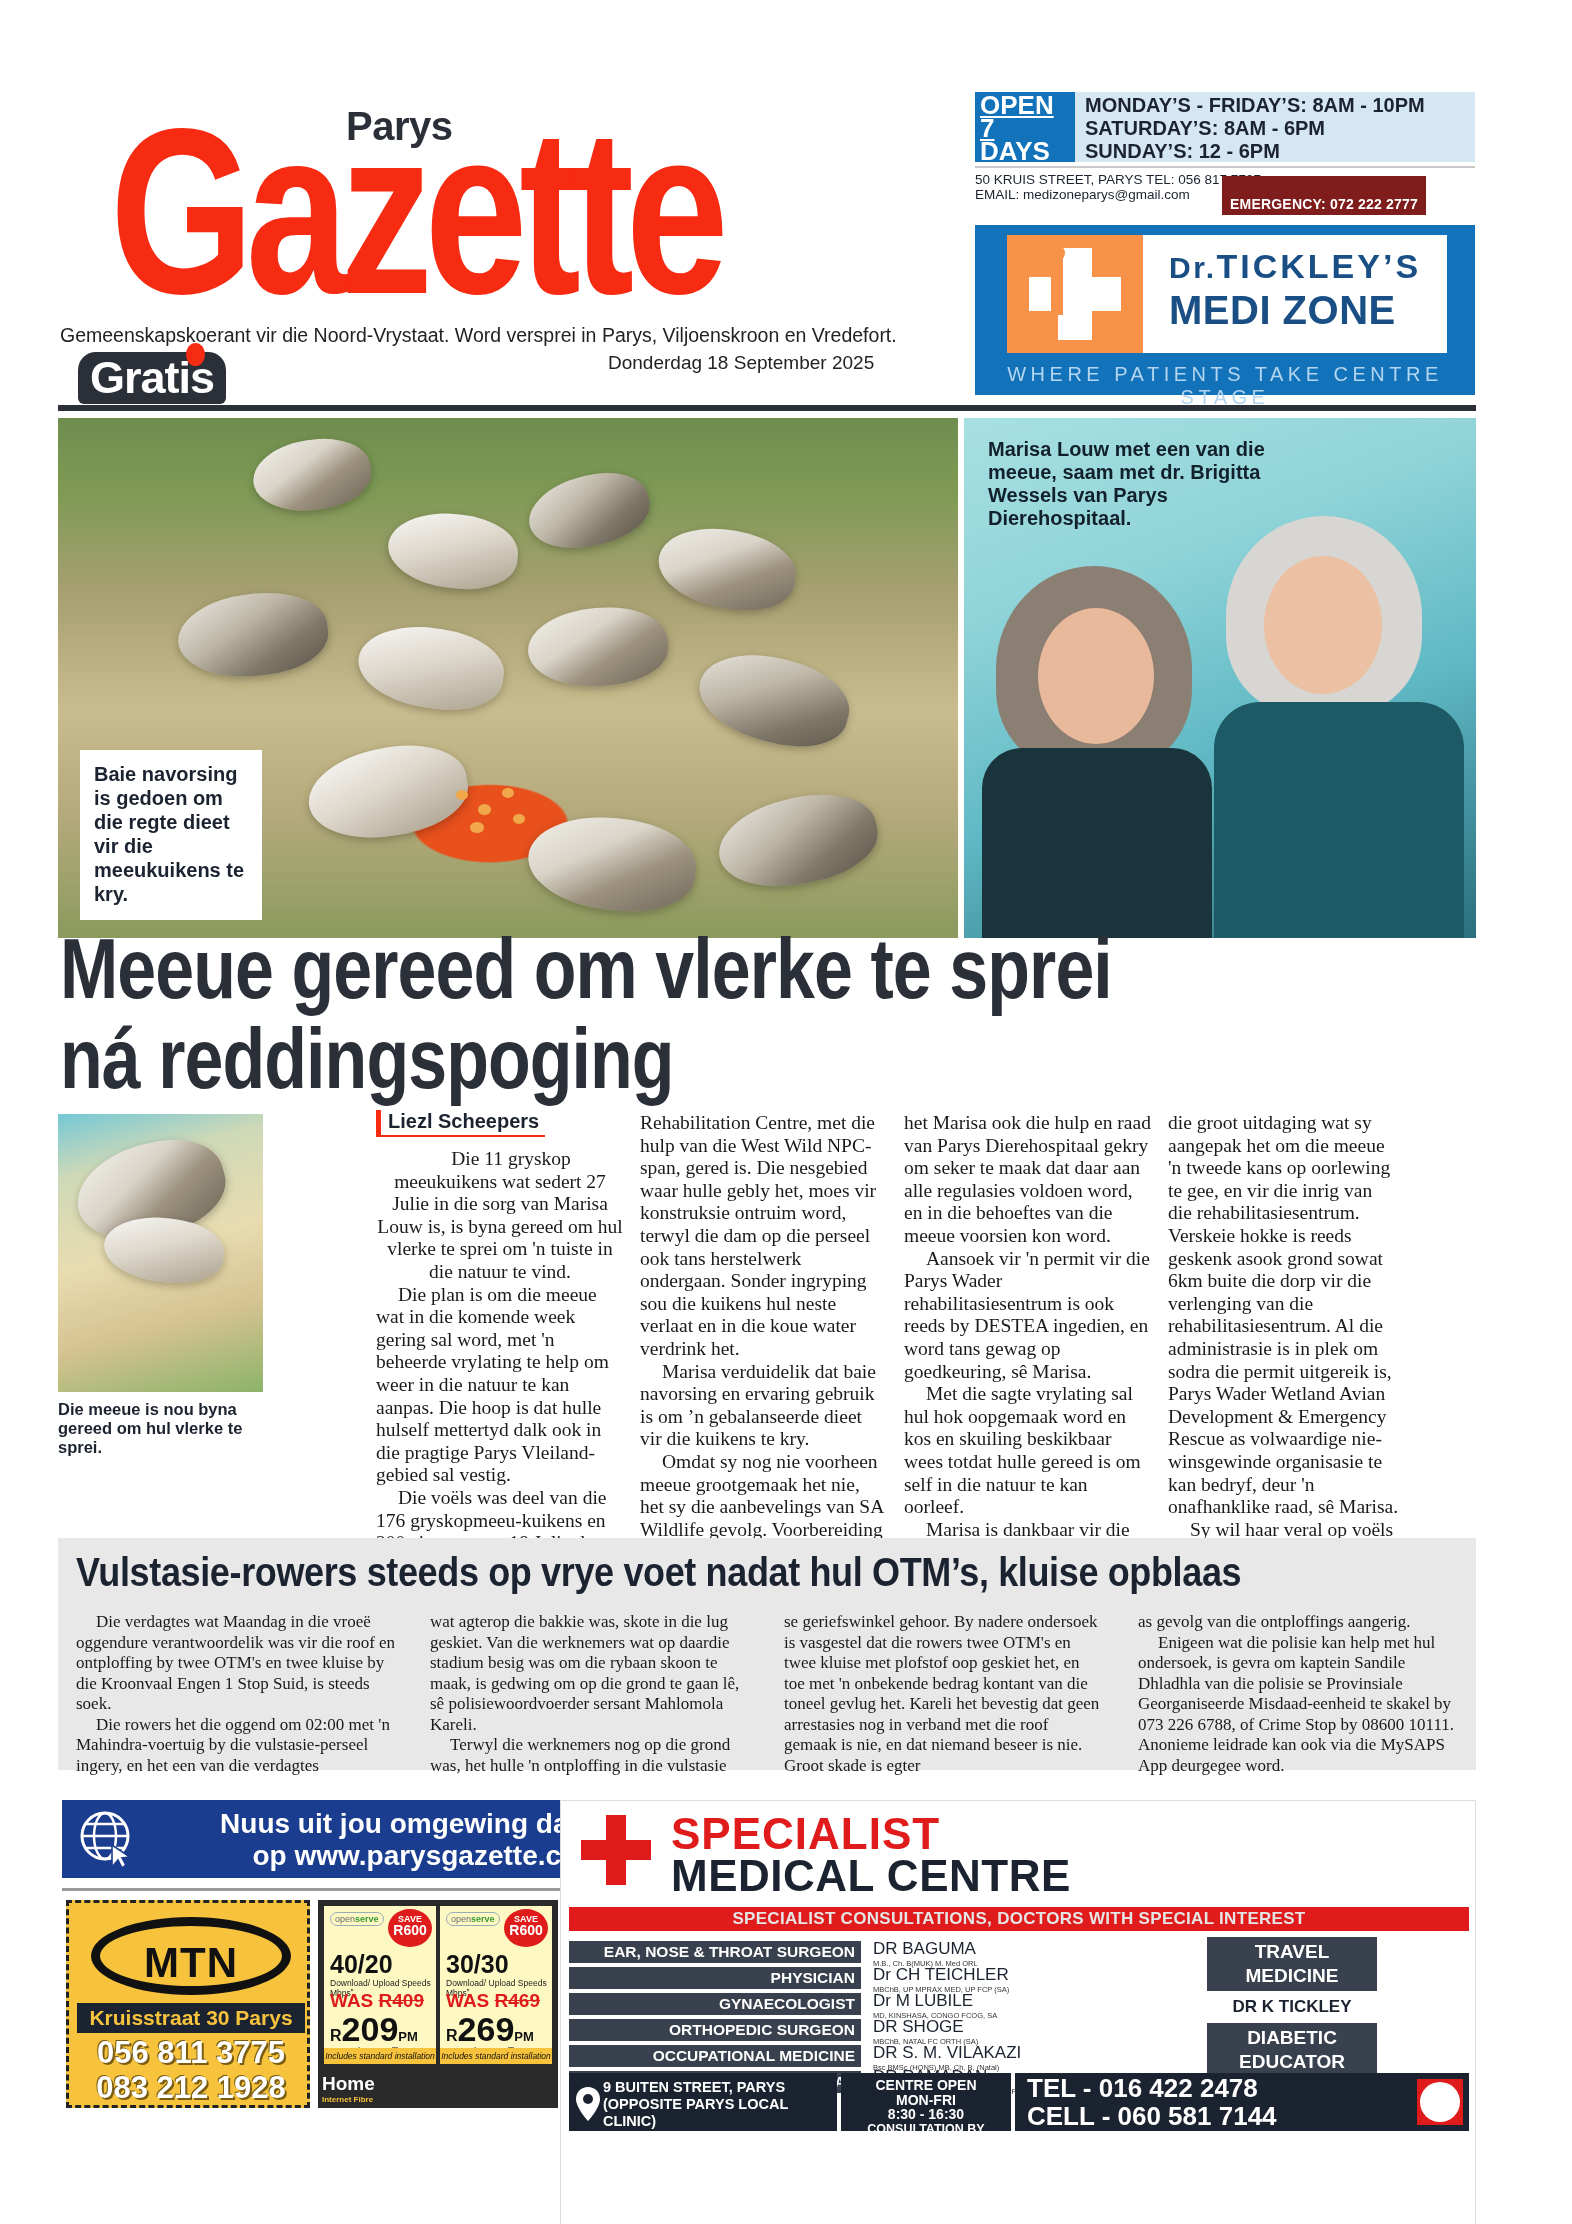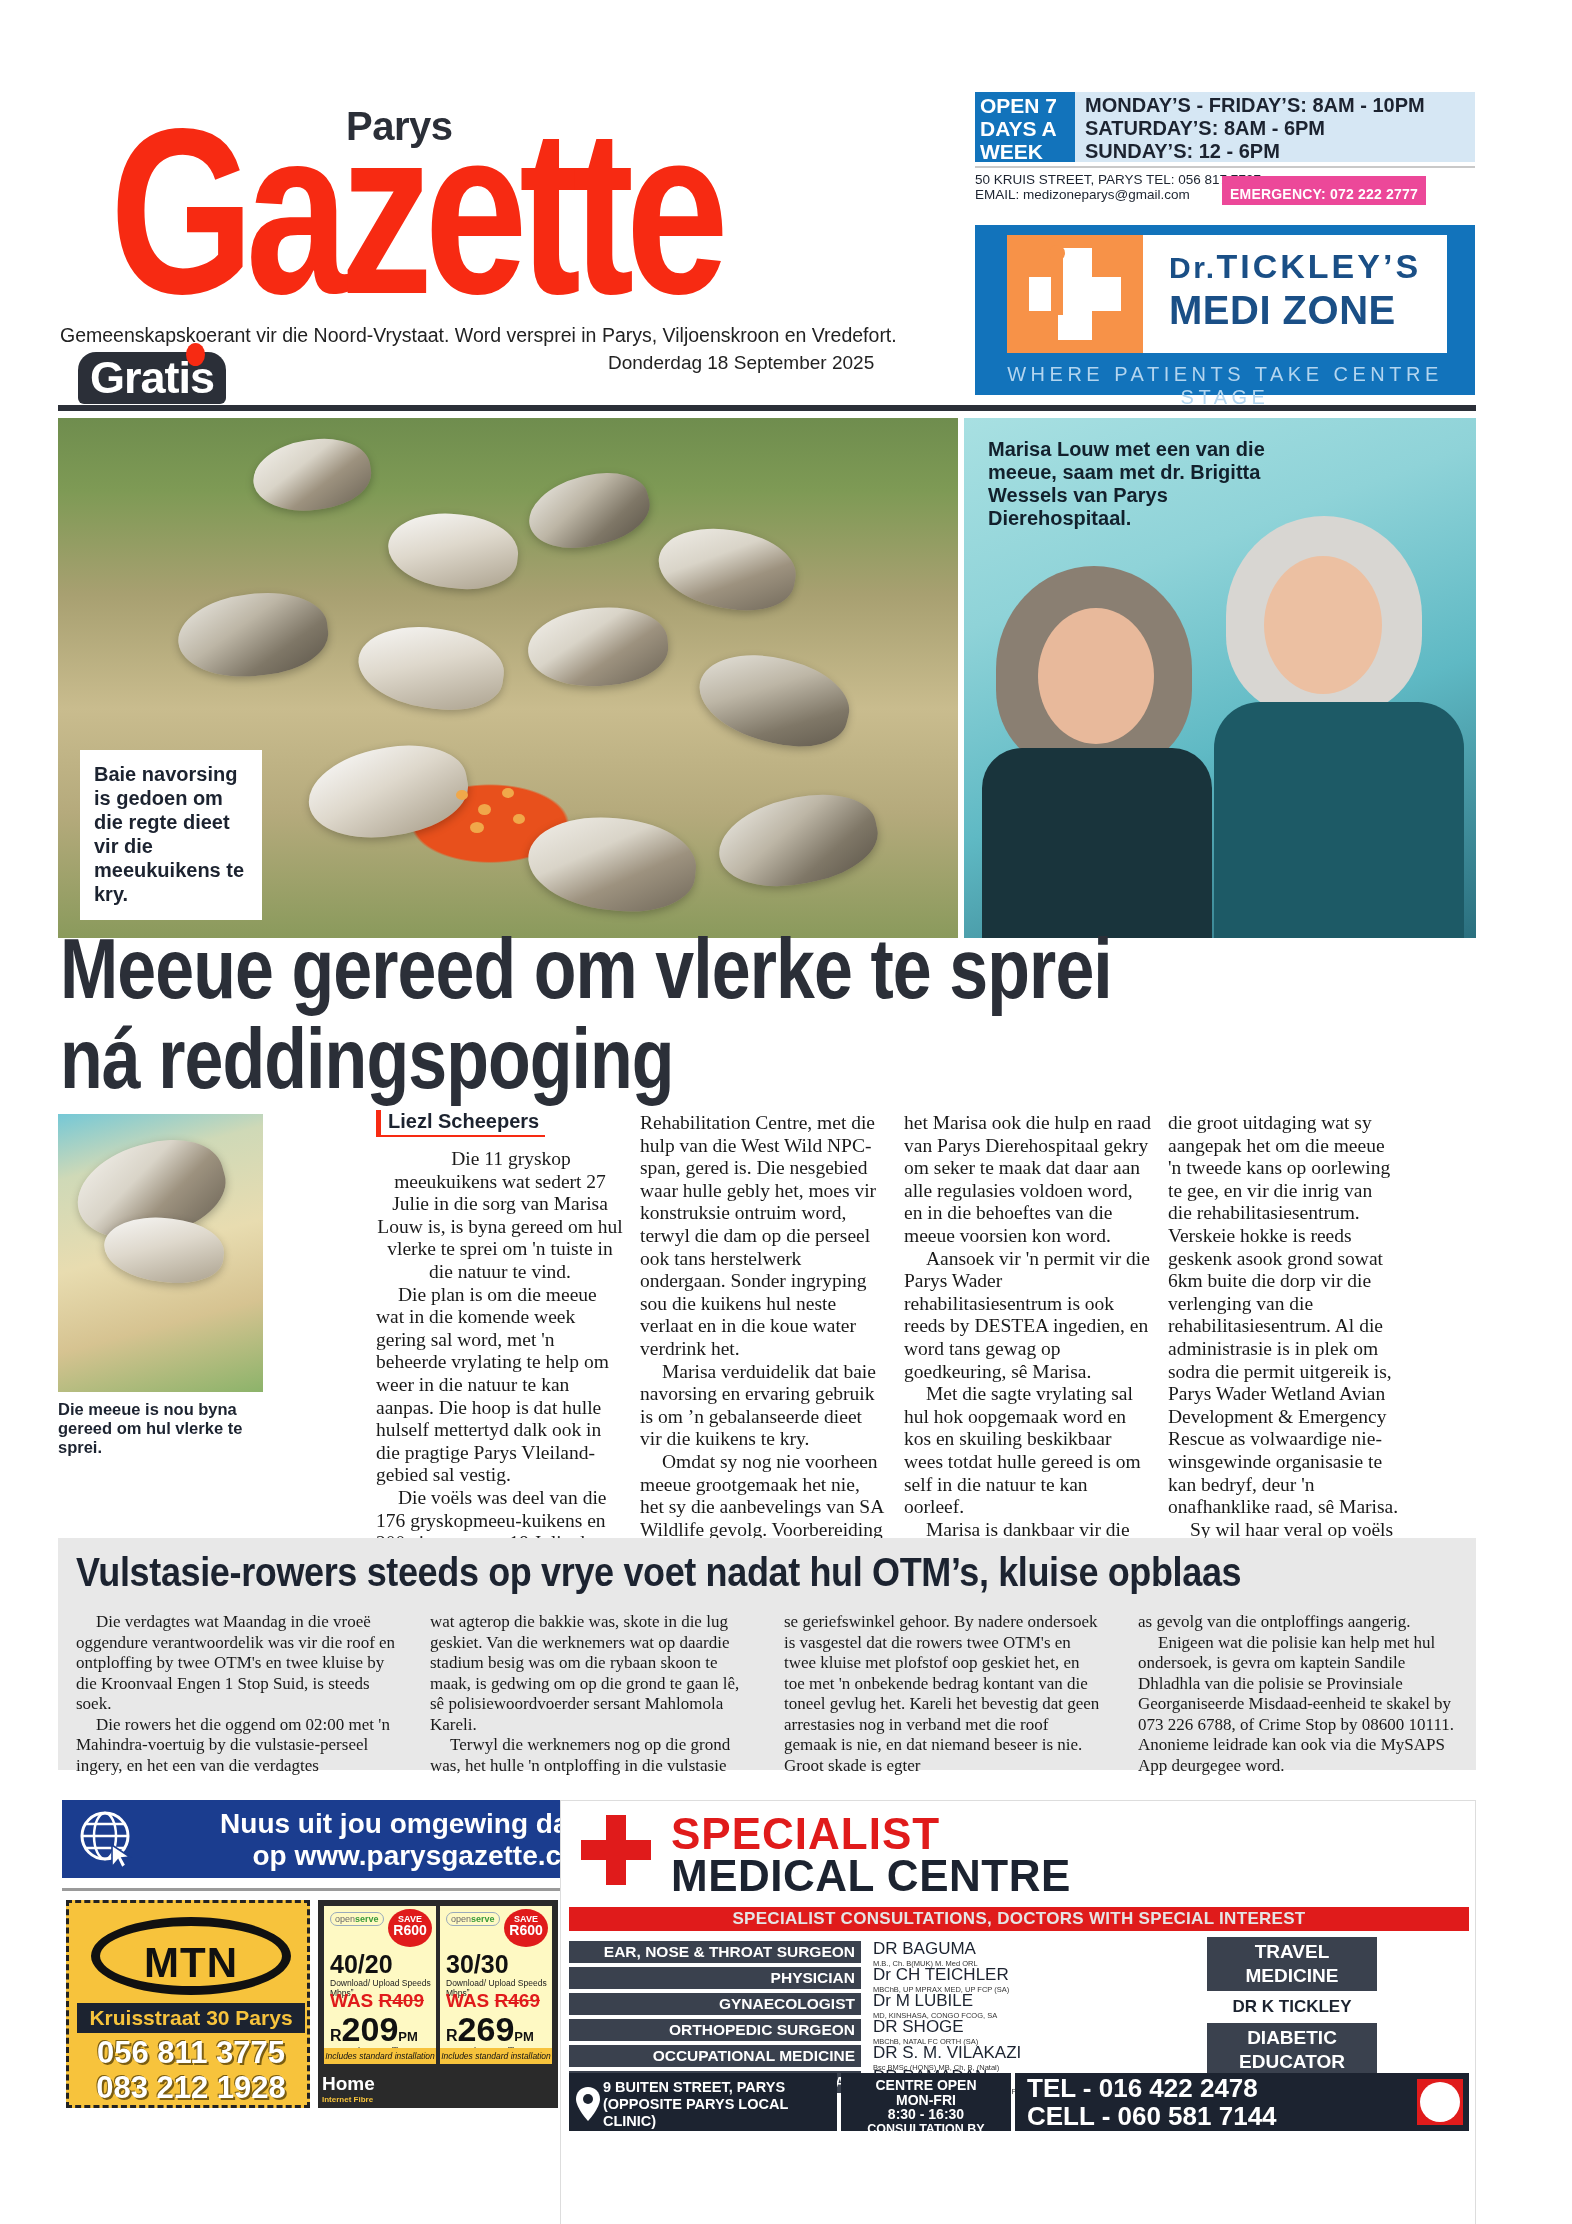--- a/index.html
+++ b/index.html
@@ -24,36 +24,36 @@
     font-size: 178px; font-weight: bold; color: #f72a12;
     letter-spacing: -8px; line-height: 0.88;
     font-family: "Liberation Sans", sans-serif;
     transform: scaleY(1.32) scaleX(1.04); transform-origin: left top;
   }
 
   
   .hours-wrap { position: absolute; left: 975px; top: 92px; width: 500px; height: 70px; display: flex; }
   .hours-badge {
     width: 100px; background: #1273bb; color: #fff;
-    font-size: 21px; font-weight: bold; line-height: 23px;
-    padding: 2px 4px 15px 5px; font-family: "Liberation Sans", sans-serif;
+    font-size: 26px; font-weight: bold; line-height: 23px;
+    padding: 2px 4px 15px 5px; font-family: "Liberation Sans", sans-serif; text-decoration: underline;
   }
   .hours-list {
     flex: 1; background: #d6e7f4; color: #1c2330;
     font-size: 20px; font-weight: bold; line-height: 23px;
     padding: 2px 0 0 10px; font-family: "Liberation Sans", sans-serif;
   }
   .contact-line {
     position: absolute; left: 975px; top: 172px; width: 500px;
     font-size: 13.5px; line-height: 15px; color: #1c2330;
   }
   .emergency-badge {
     position: absolute; left: 1222px; top: 176px;
-    background: #ec4899; color: #fff; font-size: 14px; font-weight: bold;
-    padding: 10px 8px 3px 8px; letter-spacing: 0.2px;
+    background: #7f1d1d; color: #fff; font-size: 14px; font-weight: bold;
+    padding: 20px 8px 3px 8px; letter-spacing: 0.2px;
   }
   .hr-thin { position: absolute; left: 975px; top: 166px; width: 500px; height: 2px; background: #c9c9c9; }
 
   
   .medizone { position: absolute; left: 975px; top: 225px; width: 500px; height: 170px; background: #1273bb; }
   .mz-inner { position: absolute; left: 32px; top: 10px; width: 440px; height: 118px; display: flex; }
   .mz-cross-box { width: 136px; background: #f79248; position: relative; }
   .mz-cross {
     position: absolute; left: 50%; top: 50%; transform: translate(-50%,-50%);
     width: 100px; height: 100px;

